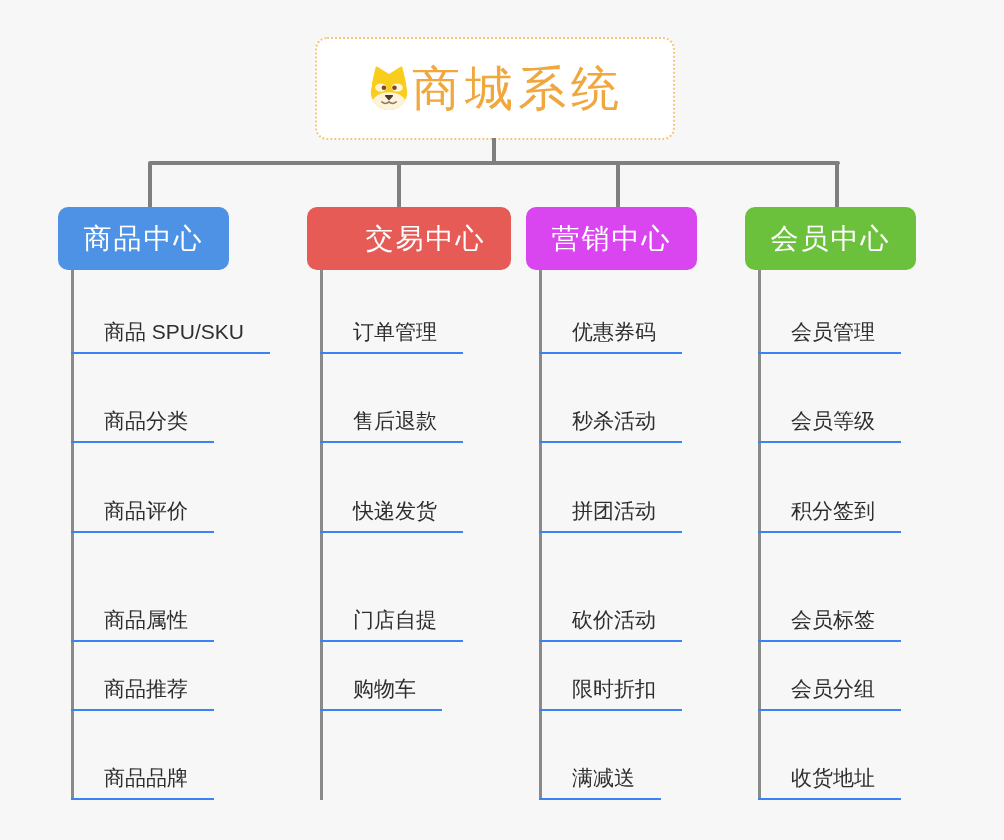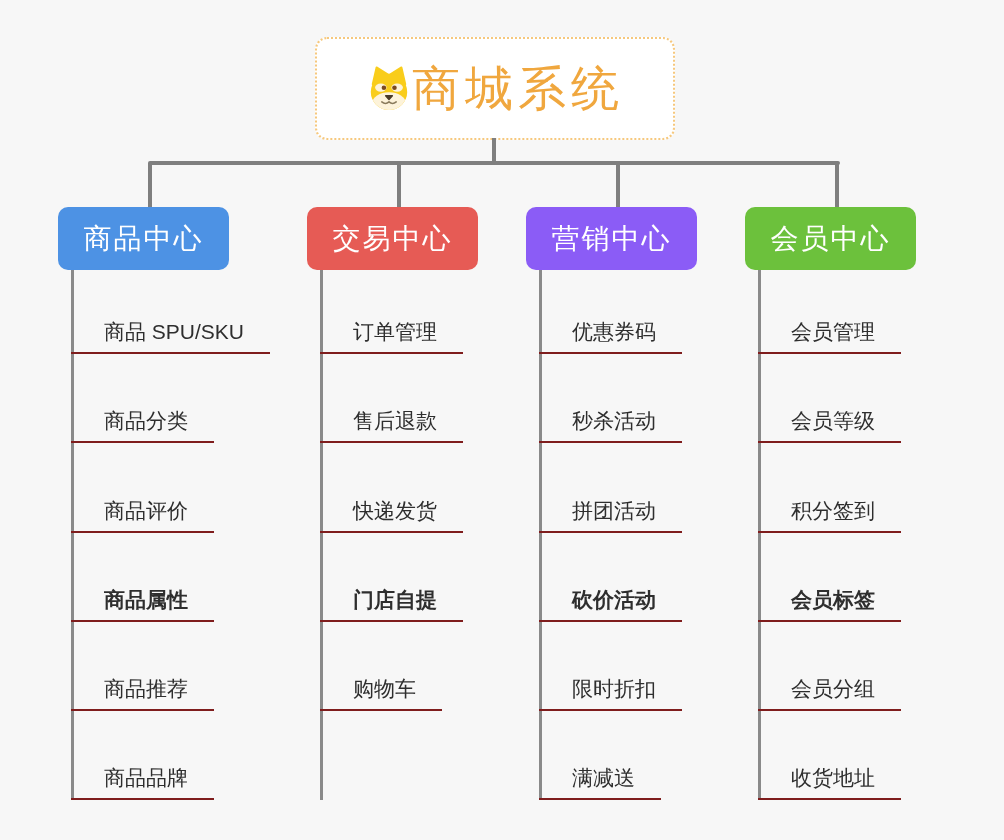--- a/index.html
+++ b/index.html
@@ -38,25 +38,25 @@
     width:171px;height:63px;border-radius:10px;
     display:flex;align-items:center;justify-content:center;
     color:#ffffff;font-size:28px;letter-spacing:2px;white-space:nowrap;
   }
   .trunk{position:absolute;left:13px;top:63px;width:3px;height:530px;background:#8a8a8a;}
 
   .leaf{
     position:absolute;left:13px;
     font-size:21px;color:#2e2e2e;line-height:27px;
     padding:0 26px 7px 33px;
-    border-bottom:2px solid #7f1d1d;
+    border-bottom:2px solid #3b82f6;
     white-space:nowrap;
   }
   .r0{top:111px;} .r1{top:200px;} .r2{top:290px;}
-  .r3{top:379px;font-weight:bold;} .r4{top:468px;} .r5{top:557px;}
+  .r3{top:399px;} .r4{top:468px;} .r5{top:557px;}
 </style>
 </head>
 <body>
 
 <div class="canvas">
 
   <div class="root">
     <span style="display:flex;">
       <svg viewBox="0 0 48 48" width="46" height="46">
         <defs>
@@ -91,31 +91,31 @@
     <div class="trunk"></div>
     <div class="leaf r0">商品 SPU/SKU</div>
     <div class="leaf r1">商品分类</div>
     <div class="leaf r2">商品评价</div>
     <div class="leaf r3">商品属性</div>
     <div class="leaf r4">商品推荐</div>
     <div class="leaf r5">商品品牌</div>
   </div>
 
   <div class="branch b2">
-    <div class="bbox" style="background: rgb(230, 91, 85);">交易中心</div>
+    <div class="bbox" style="background: rgb(230, 91, 85); padding-left: 33px;">交易中心</div>
     <div class="trunk"></div>
     <div class="leaf r0">订单管理</div>
     <div class="leaf r1">售后退款</div>
     <div class="leaf r2">快递发货</div>
     <div class="leaf r3">门店自提</div>
     <div class="leaf r4">购物车</div>
   </div>
 
   <div class="branch b3">
-    <div class="bbox" style="background: #8b5cf6;">营销中心</div>
+    <div class="bbox" style="background: #d946ef;">营销中心</div>
     <div class="trunk"></div>
     <div class="leaf r0">优惠券码</div>
     <div class="leaf r1">秒杀活动</div>
     <div class="leaf r2">拼团活动</div>
     <div class="leaf r3">砍价活动</div>
     <div class="leaf r4">限时折扣</div>
     <div class="leaf r5">满减送</div>
   </div>
 
   <div class="branch b4">

